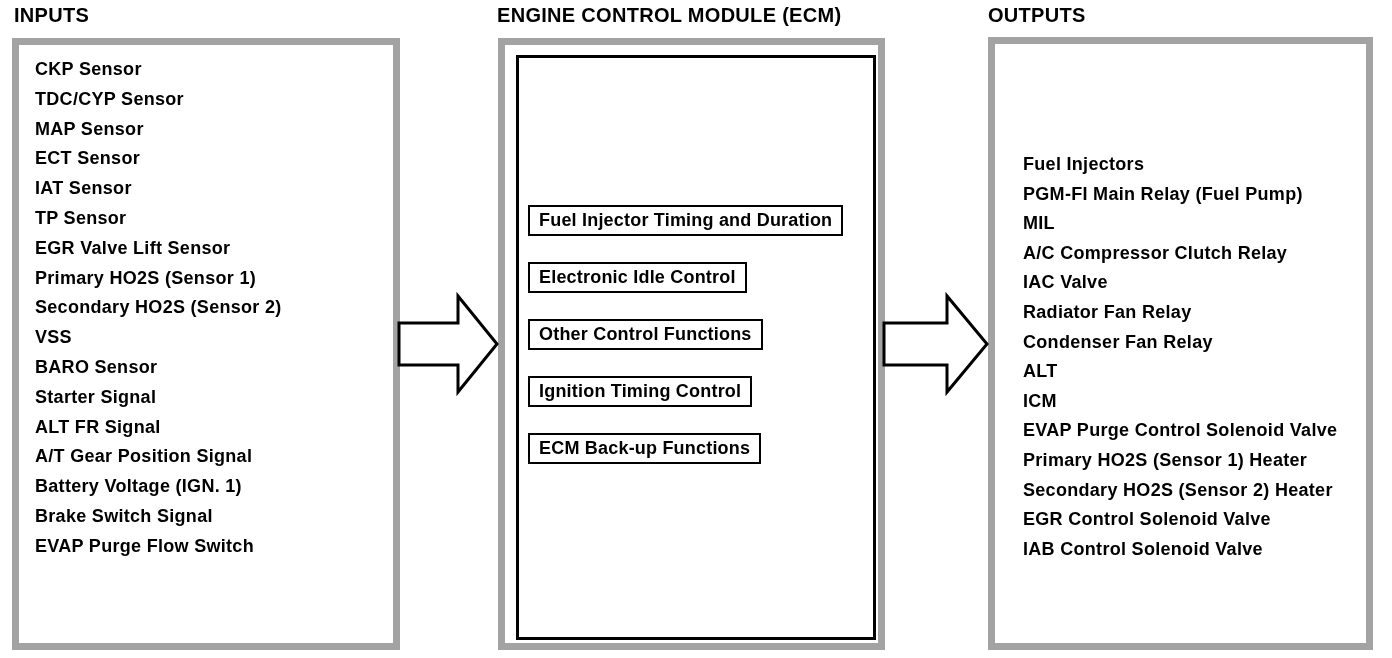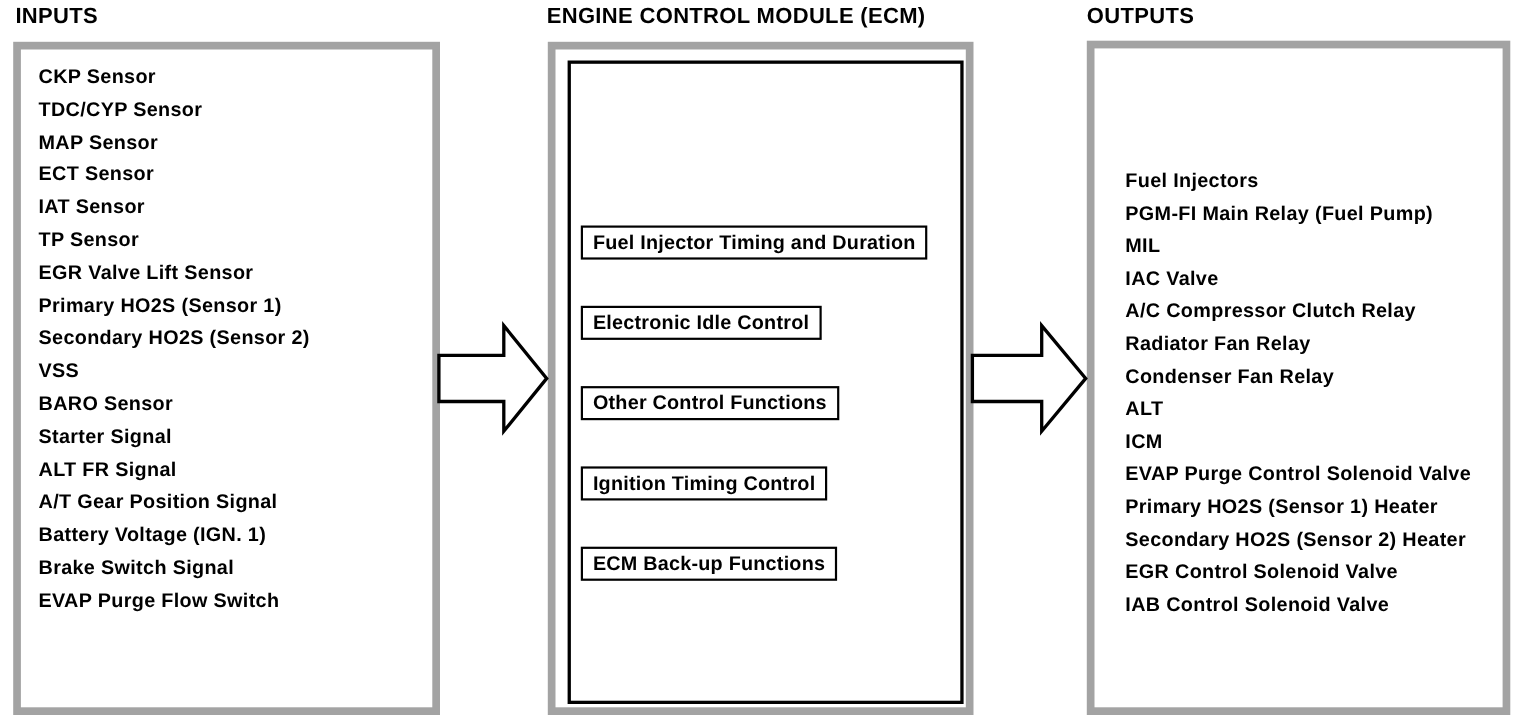--- a/index.html
+++ b/index.html
@@ -52,21 +52,21 @@
     width: 360px; height: 585px;
     border: 3px solid #000;
     background: #ffffff;
   }
   .fn-list {
     position: absolute;
     left: 9px; top: 147px;
     display: flex;
     flex-direction: column;
     align-items: flex-start;
-    gap: 42px;
+    gap: 26px;
   }
   .fn-box {
     border: 2px solid #000;
     background: #ffffff;
     padding: 3px 9px;
     font-size: 18px;
     line-height: 21px;
     letter-spacing: 0.2px;
     white-space: nowrap;
   }
@@ -122,22 +122,22 @@
           <div class="fn-box">ECM Back-up Functions</div>
         </div>
     </div>
   </div>
 
   <div class="outer-box" id="outputs-box">
     <div class="io-list">
         <div class="io-item">Fuel Injectors</div>
         <div class="io-item">PGM-FI Main Relay (Fuel Pump)</div>
         <div class="io-item">MIL</div>
+        <div class="io-item">A/C Compressor Clutch Relay</div>
         <div class="io-item">IAC Valve</div>
-        <div class="io-item">A/C Compressor Clutch Relay</div>
         <div class="io-item">Radiator Fan Relay</div>
         <div class="io-item">Condenser Fan Relay</div>
         <div class="io-item">ALT</div>
         <div class="io-item">ICM</div>
         <div class="io-item">EVAP Purge Control Solenoid Valve</div>
         <div class="io-item">Primary HO2S (Sensor 1) Heater</div>
         <div class="io-item">Secondary HO2S (Sensor 2) Heater</div>
         <div class="io-item">EGR Control Solenoid Valve</div>
         <div class="io-item">IAB Control Solenoid Valve</div>
       </div>

